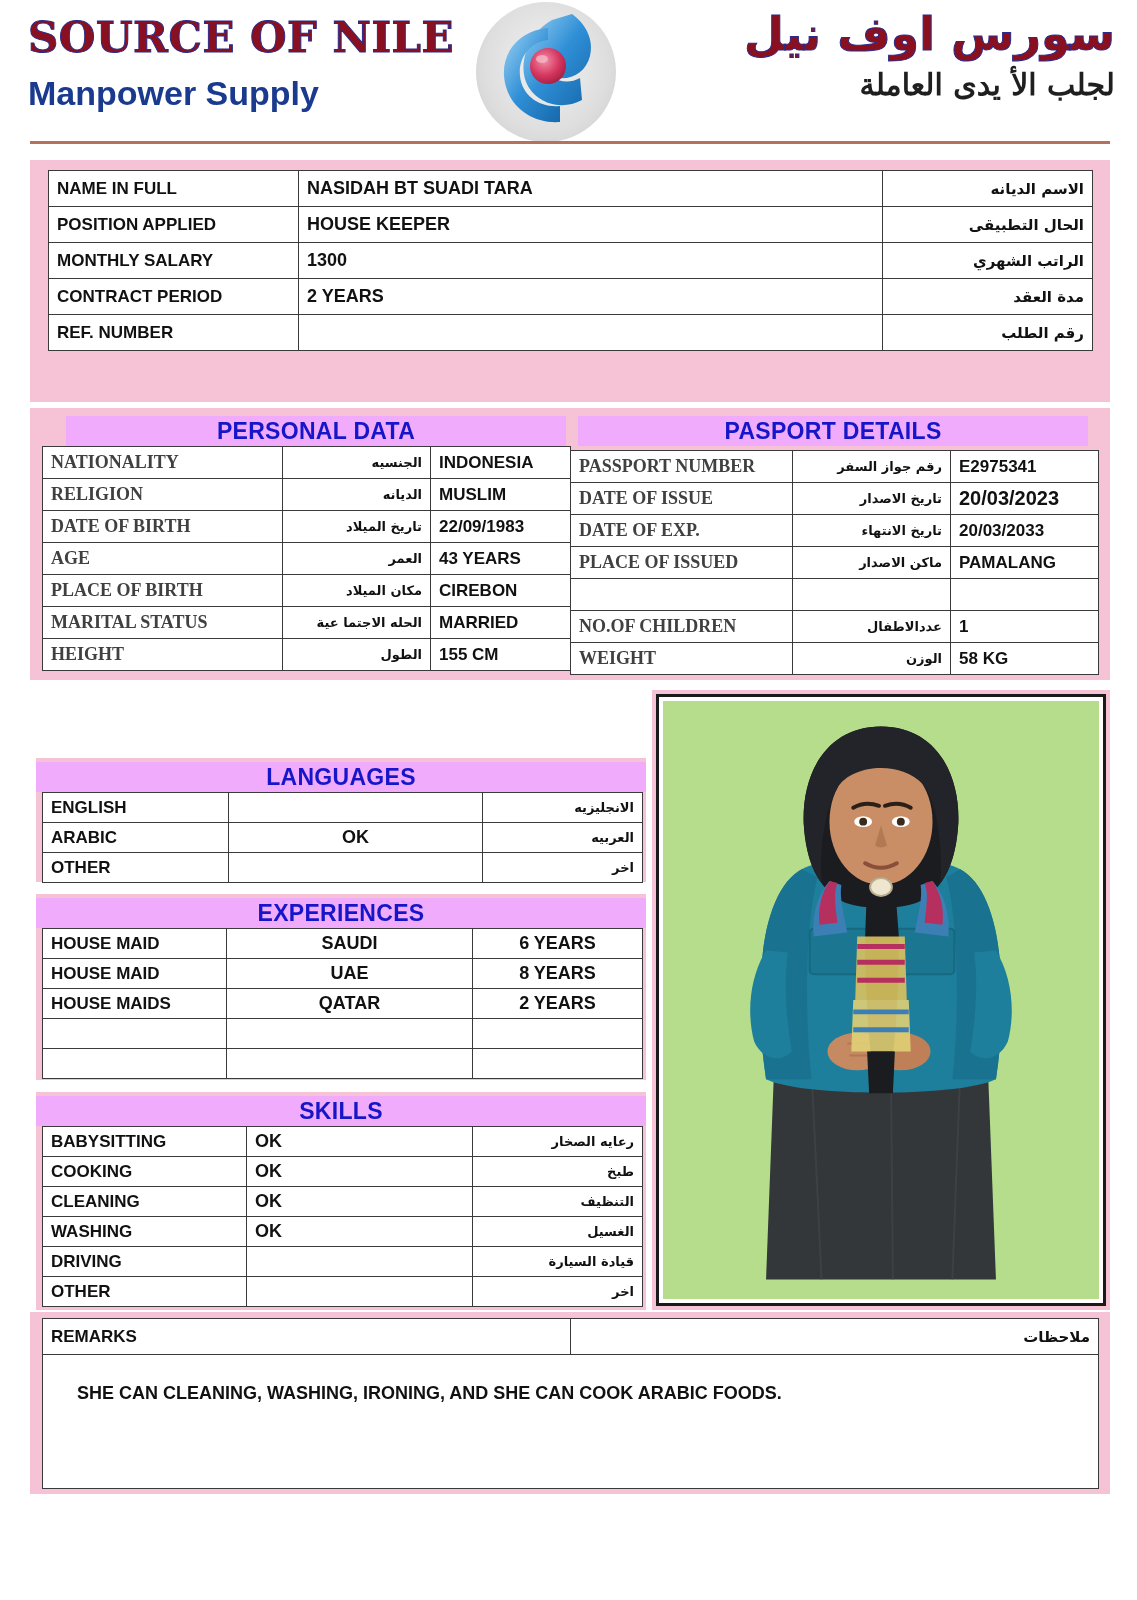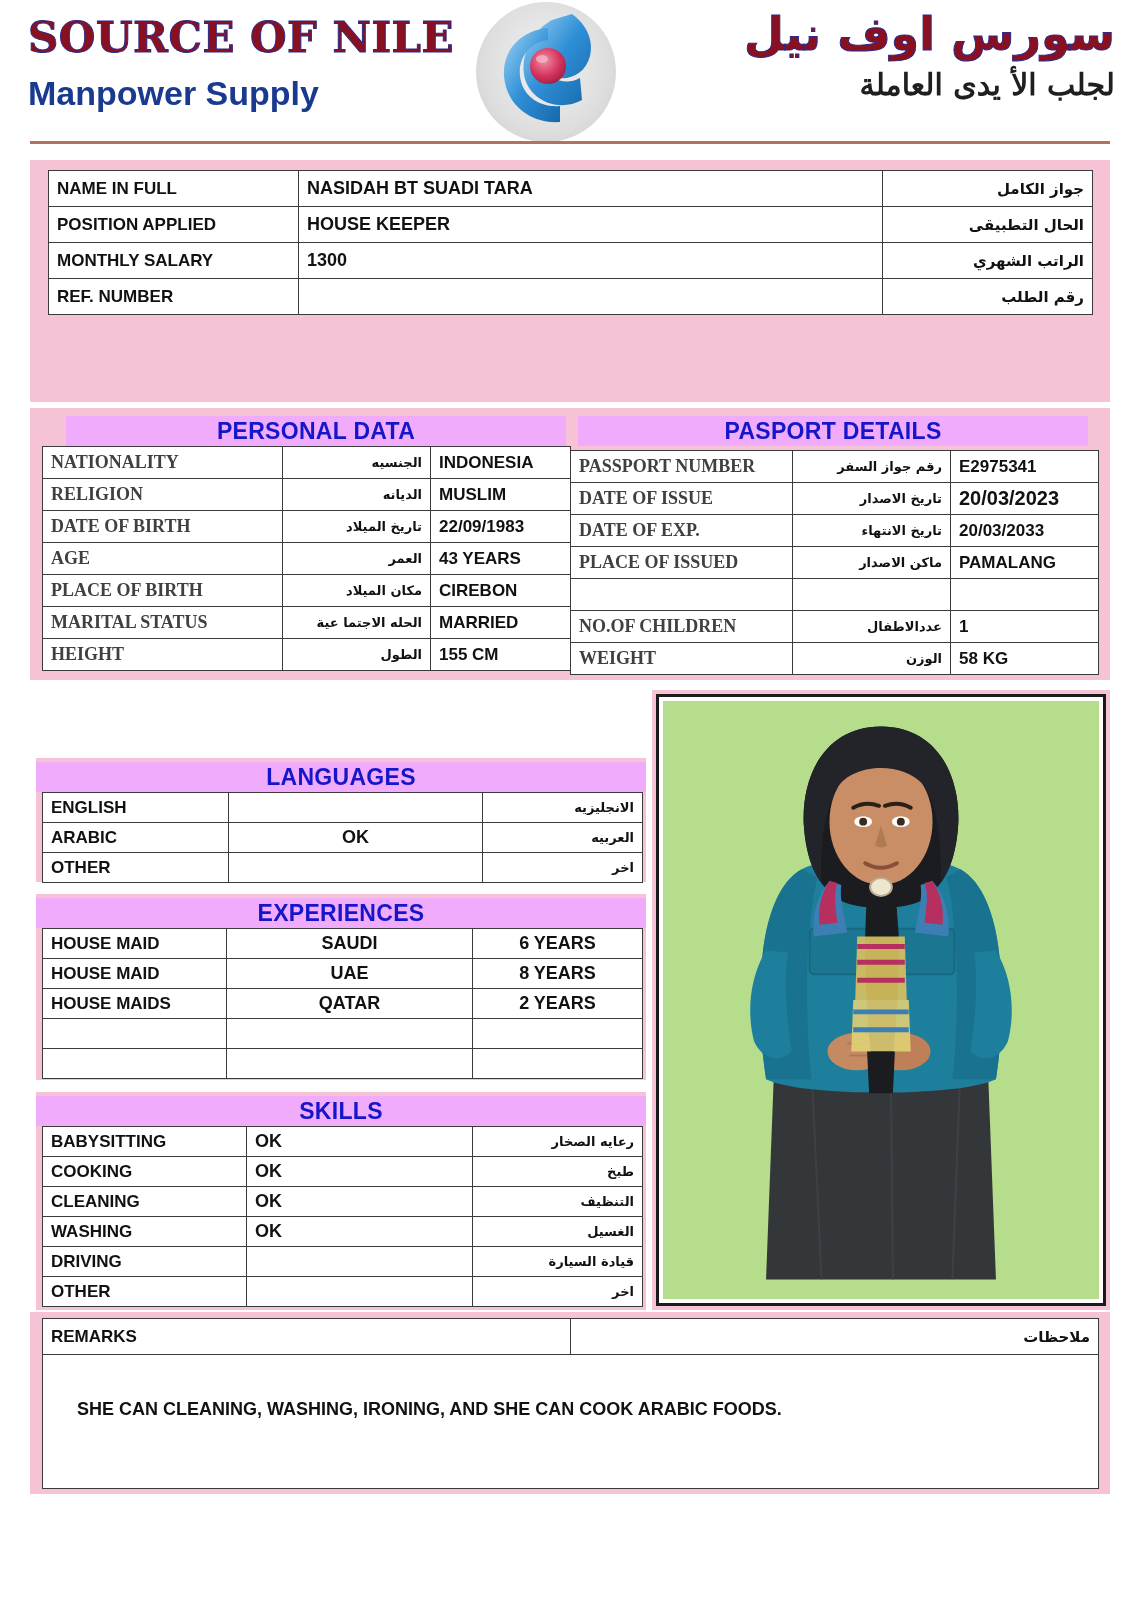--- a/index.html
+++ b/index.html
@@ -234,31 +234,36 @@
   <table class="grid" id="tbl-top" style="position:absolute; left:18px; top:10px; width:1044px;">
     <colgroup>
       <col style="width:250px">
         <col style="width:584px">
         <col style="width:210px">
     </colgroup>
     <tbody>
         <tr style="height: 36px;">
           <td class="en-label">NAME IN FULL</td>
           <td class="val">NASIDAH BT SUADI TARA</td>
-          <td class="ar">جواز الكامل</td>
+          <td class="ar">الاسم الديانه</td>
         </tr>
         <tr style="height: 36px;">
           <td class="en-label">POSITION APPLIED</td>
           <td class="val">HOUSE KEEPER</td>
           <td class="ar">الحال التطبيقى</td>
         </tr>
         <tr style="height: 36px;">
           <td class="en-label">MONTHLY SALARY</td>
           <td class="val">1300</td>
           <td class="ar">الراتب الشهري</td>
+        </tr>
+        <tr style="height: 36px;">
+          <td class="en-label">CONTRACT PERIOD</td>
+          <td class="val">2 YEARS</td>
+          <td class="ar">مدة العقد</td>
         </tr>
         <tr style="height: 36px;">
           <td class="en-label">REF. NUMBER</td>
           <td class="val"></td>
           <td class="ar">رقم الطلب</td>
         </tr>
       </tbody>
   </table>
 </div>
 
@@ -541,17 +546,17 @@
     <colgroup>
         <col style="width:528px">
         <col style="width:528px">
       </colgroup>
     <tbody>
       <tr style="height:36px;">
         <td class="en-label">REMARKS</td>
         <td class="ar">ملاحظات</td>
       </tr>
       <tr style="height:134px;">
-        <td colspan="2" class="val" style="vertical-align:top; padding-top:44px; padding-left:34px; white-space:normal;">SHE CAN CLEANING, WASHING, IRONING, AND SHE CAN  COOK ARABIC FOODS.</td>
+        <td colspan="2" class="val" style="vertical-align:top; padding-top:28px; padding-left:34px; white-space:normal;">SHE CAN CLEANING, WASHING, IRONING, AND SHE CAN  COOK ARABIC FOODS.</td>
       </tr>
     </tbody>
   </table>
 </div>
 
 </body></html>

